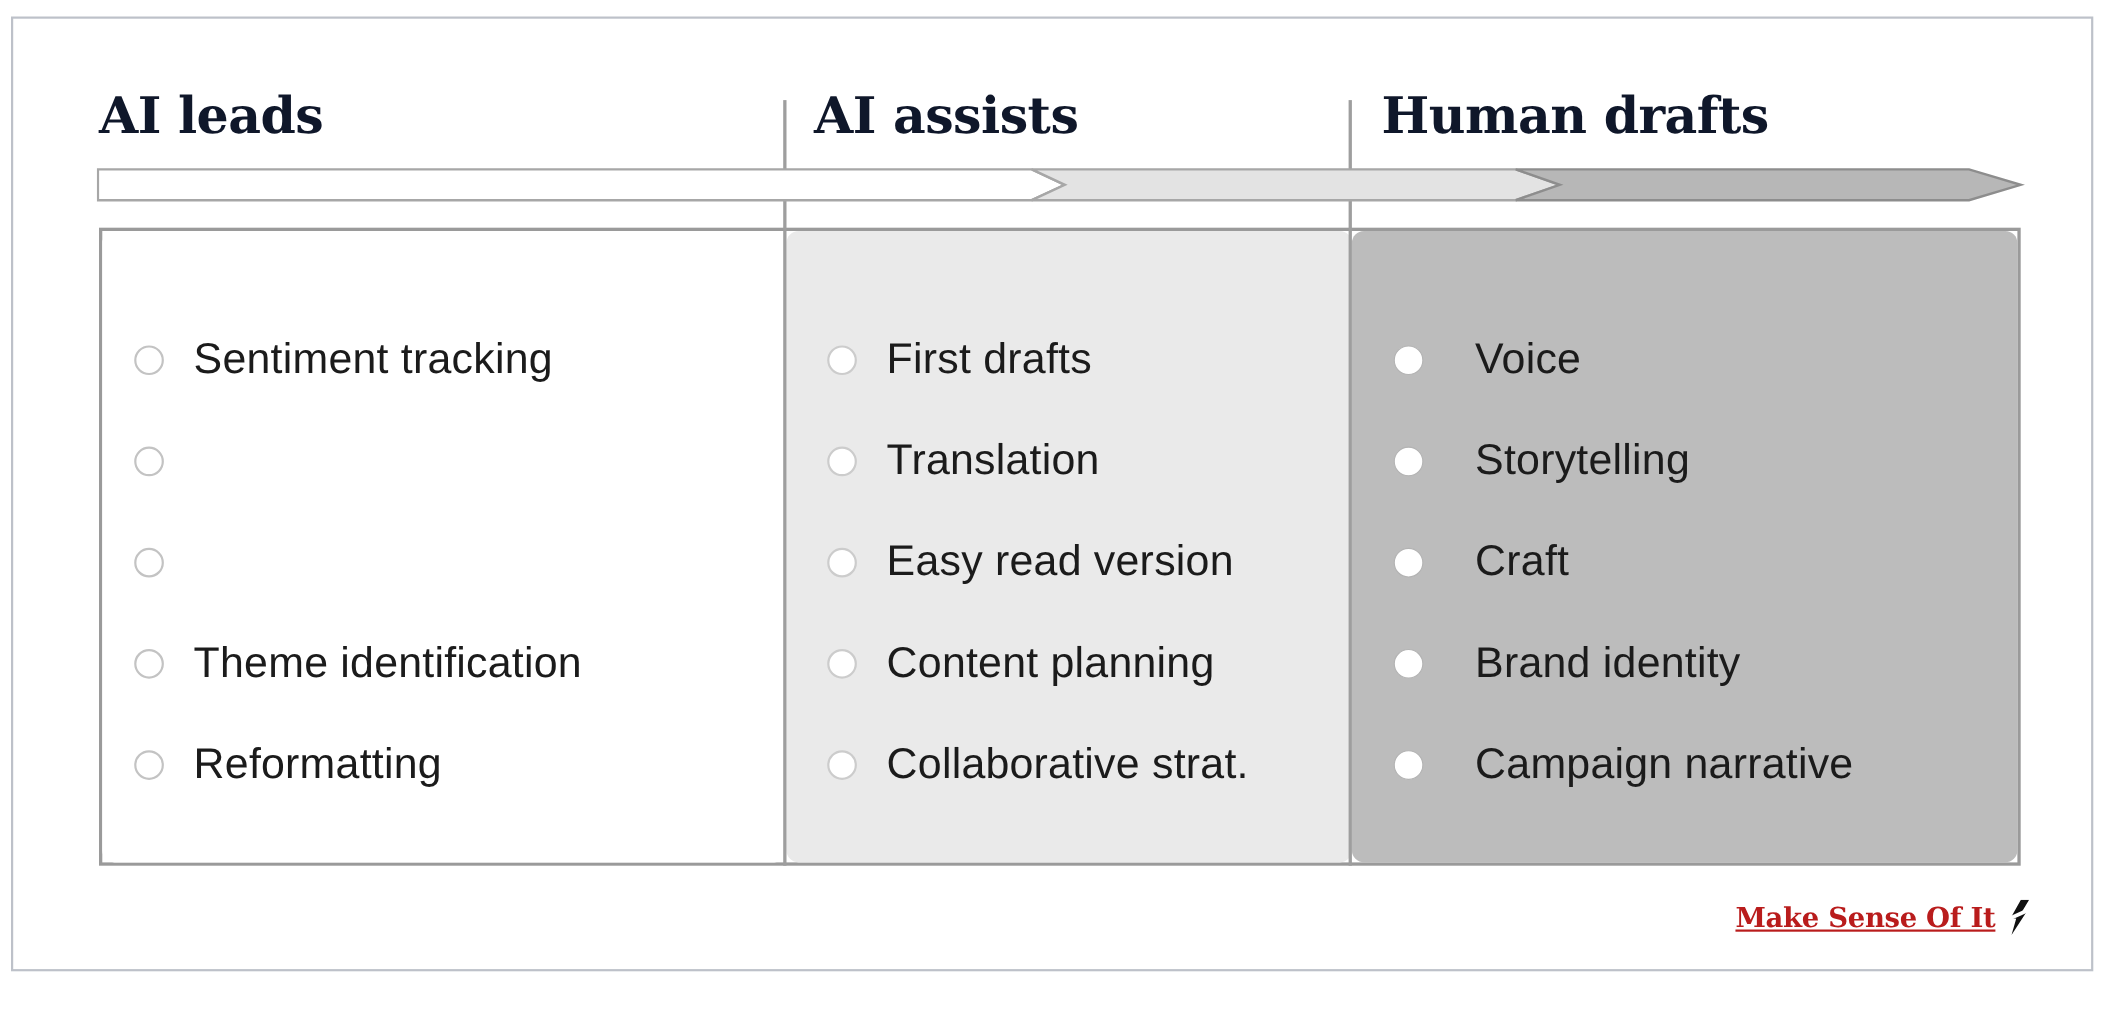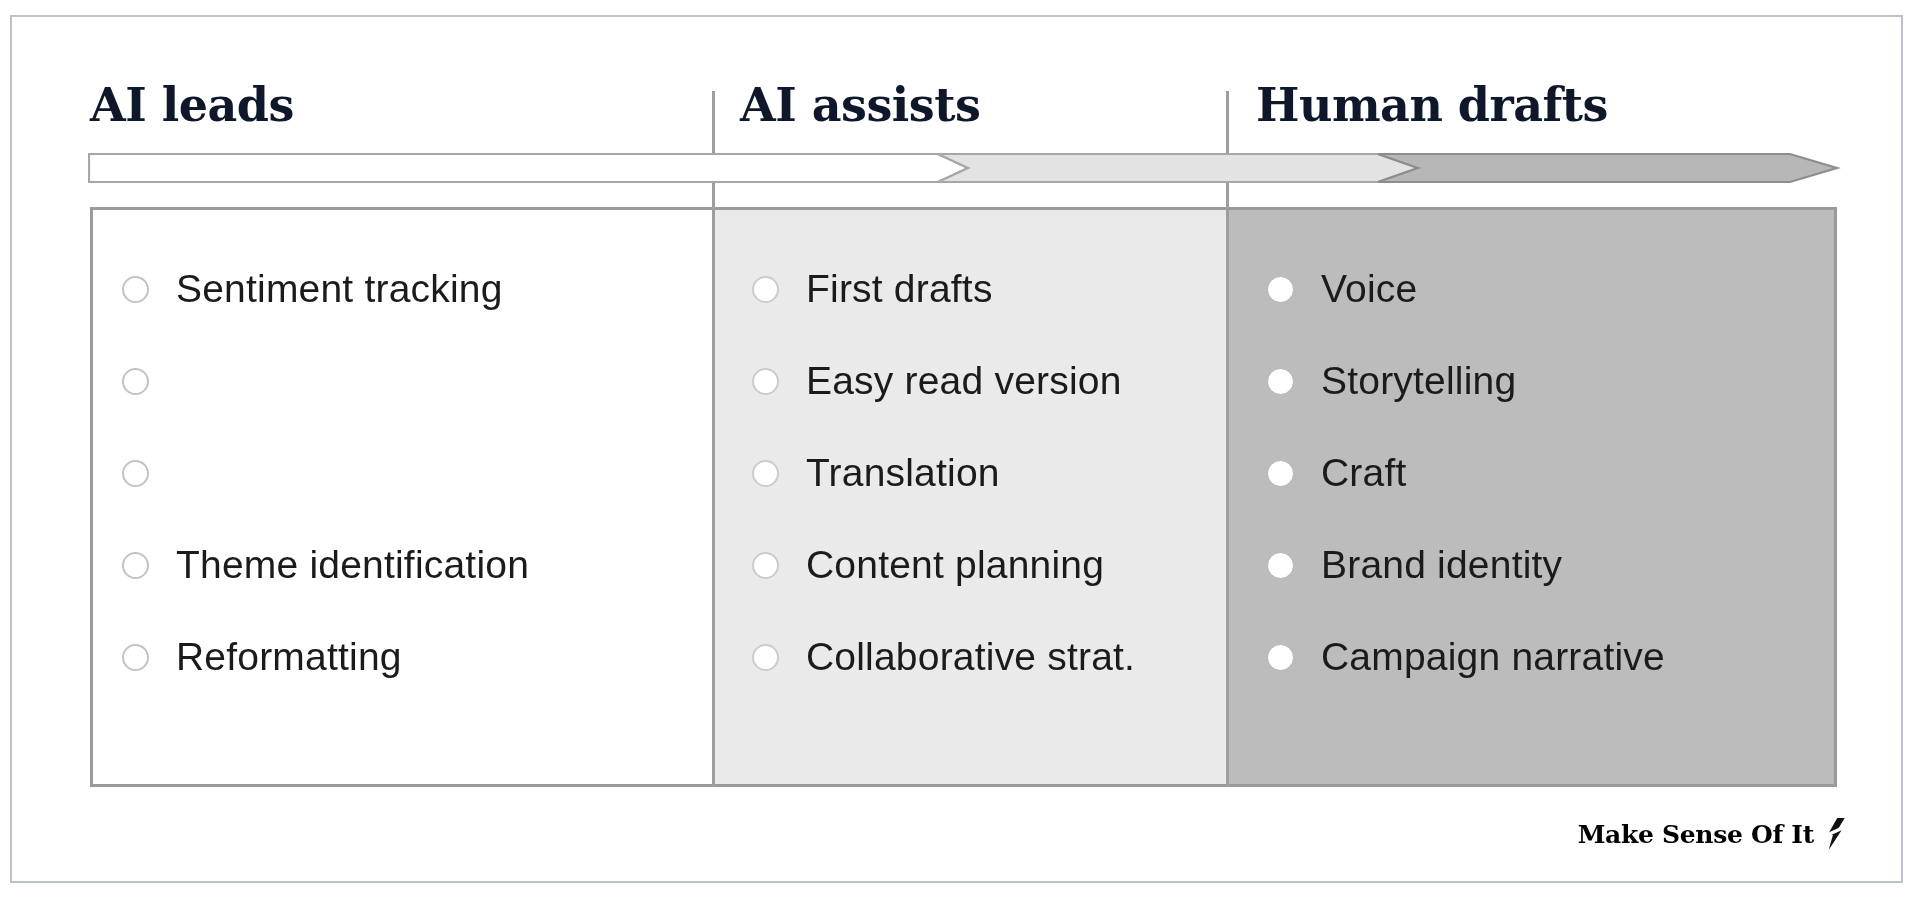--- a/index.html
+++ b/index.html
@@ -22,43 +22,43 @@
   .hdr-1{left:90px;} .hdr-2{left:740px;} .hdr-3{left:1256px;}
   .divider{
     position:absolute; top:91px; width:3px; height:696px; background:var(--divider); z-index:1;
   }
   .div-1{left:712px;} .div-2{left:1226px;}
   .arrow-svg{position:absolute; left:88px; top:151px; z-index:2;}
   .content-box{
     position:absolute; left:90px; top:207px; width:1747px; height:580px;
     border:3px solid var(--box-border); box-sizing:border-box; display:flex; z-index:0;
   }
-  .col{height:100%; padding-top:33px; box-sizing:border-box;}
+  .col{height:100%; padding-top:71px; box-sizing:border-box;border-radius:11px;}
   .col-1{width:622px; background:var(--column1-bg);}
   .col-2{width:514px; background:var(--column2-bg);}
   .col-3{flex:1; background:var(--column3-bg);}
   .row{display:flex; align-items:center; height:92px;}
   .col-1 .row{padding-left:29px;}
   .col-2 .row{padding-left:37px;}
-  .col-3 .row{padding-left:38px;}
+  .col-3 .row{padding-left:38px;gap:20px;}
   .bullet{
     width:27px; height:27px; border-radius:50%; flex:0 0 auto; margin-right:27px;
     box-sizing:border-box; background:#ffffff;
   }
   .col-1 .bullet{border:2px solid #c3c3c3;}
   .col-2 .bullet{border:2px solid #cccccc;}
   .col-3 .bullet{border:1px solid #b3b3b3;}
   .item-label{font-size:39px; line-height:46px; color:var(--text); white-space:nowrap; letter-spacing:0.2px;}
   .brand{
     position:absolute; top:812px; left:1400px; width:445px; height:44px;
     display:flex; align-items:center; justify-content:flex-end; gap:9px;
   }
   .brand-text{
     font-family:"DejaVu Serif", serif; font-weight:bold; font-size:25px;
-    letter-spacing:-0.3px; color:#000000; white-space:nowrap;
+    letter-spacing:-0.3px; color:#b91c1c; white-space:nowrap;text-decoration:underline;
   }
 </style>
 </head>
 <body>
 
 <div class="canvas">
   <div class="frame"></div>
 
   <div class="col-header hdr-1">AI leads</div>
   <div class="col-header hdr-2">AI assists</div>
@@ -95,25 +95,25 @@
       </div>
     </div>
 
     <div class="col col-2">
       <div class="row">
         <span class="bullet"></span>
         <span class="item-label">First drafts</span>
       </div>
       <div class="row">
         <span class="bullet"></span>
-        <span class="item-label">Easy read version</span>
+        <span class="item-label">Translation</span>
       </div>
       <div class="row">
         <span class="bullet"></span>
-        <span class="item-label">Translation</span>
+        <span class="item-label">Easy read version</span>
       </div>
       <div class="row">
         <span class="bullet"></span>
         <span class="item-label">Content planning</span>
       </div>
       <div class="row">
         <span class="bullet"></span>
         <span class="item-label">Collaborative strat.</span>
       </div>
     </div>

